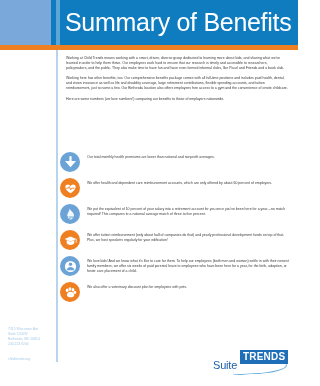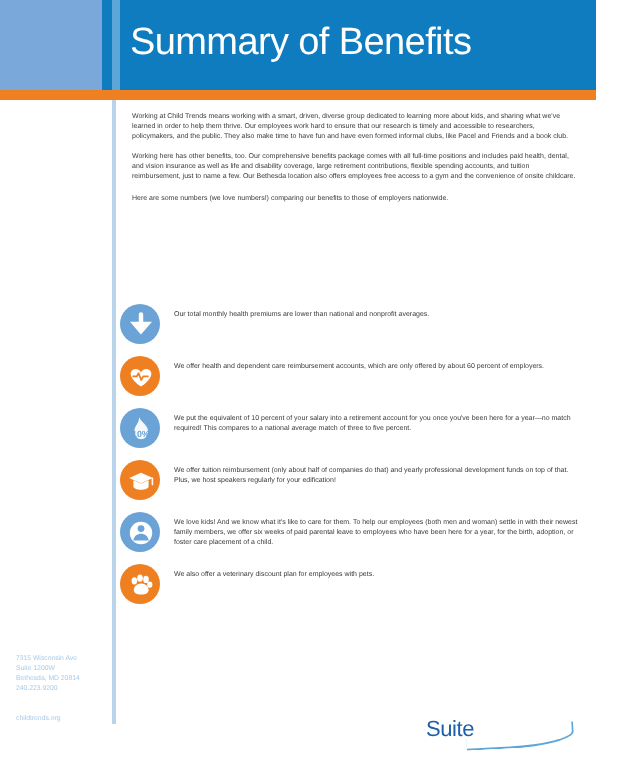--- a/index.html
+++ b/index.html
@@ -24,21 +24,21 @@
     background: #0f7cc0;
   }
   .header-accent-stripe {
     position: absolute; left: 5px; top: 0;
     width: 4px; height: 45px;
     background: #5ca7d8;
   }
   .header-title {
     position: absolute; left: 14px; top: 5px;
     color: #ffffff;
-    font-size: 19px;
+    font-size: 25px;
     line-height: 34px;
     letter-spacing: -0.3px;
     white-space: nowrap;
   }
   
   .orange-rule {
     position: absolute; left: 0; top: 45px;
     width: 298px; height: 5px;
     background: #ef8022;
   }
@@ -232,15 +232,18 @@
     <div>7315 Wisconsin Ave</div>
     <div>Suite 1200W</div>
     <div>Bethesda, MD 20814</div>
     <div>240.223.9200</div>
   </div>
   <div class="footer-url">childtrends.org</div>
 
   <div class="logo">
     <div class="logo-swoosh"></div>
     <div class="logo-child">Suite</div>
+    <div class="logo-trends-box">
+      <span>TRENDS</span>
+    </div>
   </div>
 
 </div>
 
 </body></html>

